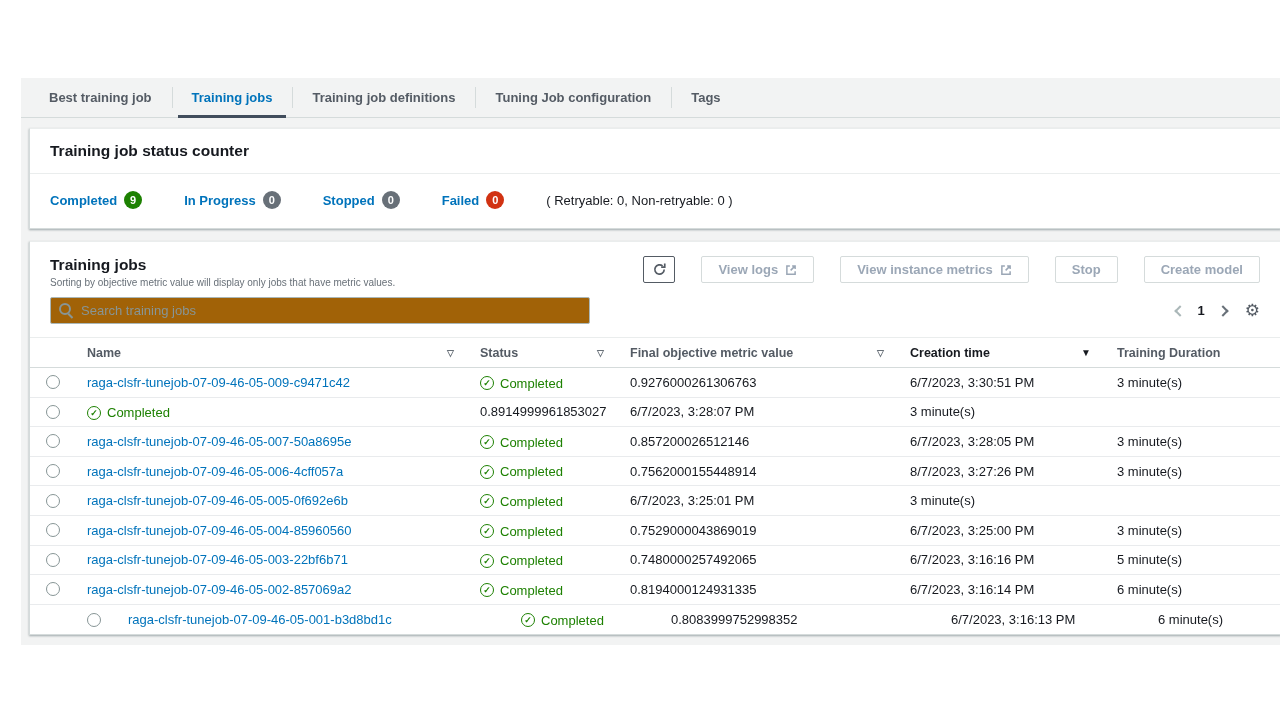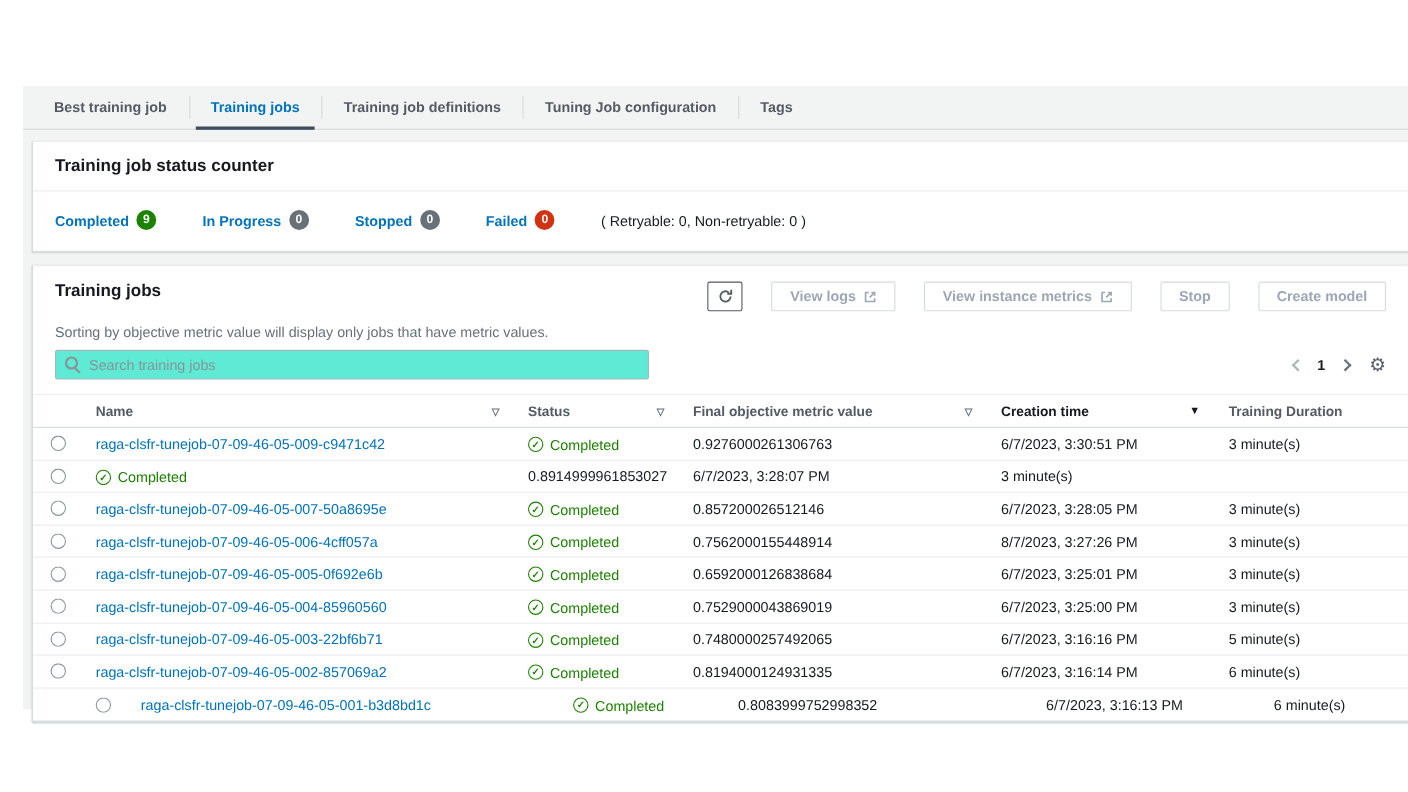--- a/index.html
+++ b/index.html
@@ -28,33 +28,33 @@
   .counter-label { font-size: 13px; font-weight: 700; color: #0073bb; }
   .badge { display: inline-flex; align-items: center; justify-content: center; min-width: 18px; height: 18px;
            border-radius: 9px; color: #fff; font-size: 11px; font-weight: 700; margin-left: 7px; padding: 0 4px; }
   .badge.green { background: #1d8102; }
   .badge.gray  { background: #687078; }
   .badge.red   { background: #d13212; }
   .failed-detail { font-size: 13px; color: #16191f; }
 
   
   .jobs-head { position: relative; padding: 14px 20px 0 20px; }
-  .jobs-subtitle { font-size: 13px; color: #687078; margin-top: 20px; }
+  .jobs-subtitle { font-size: 10px; color: #687078; margin-top: 3px; }
   .actions { position: absolute; right: 20px; top: 14px; display: flex; gap: 26px; }
   .btn { display: inline-flex; align-items: center; justify-content: center; gap: 7px; height: 27px; padding: 0 16px;
          background: #fff; border: 1px solid #d5dbdb; border-radius: 2px; font-size: 13px; font-weight: 700;
          color: #9ba7b6; font-family: inherit; }
   .btn.enabled { border-color: #545b64; color: #545b64; cursor: pointer; }
   .btn-refresh { width: 32px; padding: 0; }
   .btn svg { display: block; }
 
   .toolbar-row2 { display: flex; align-items: center; padding: 9px 20px 0 20px; }
   .search-wrap { position: relative; width: 540px; }
   .search-input { width: 100%; height: 27px; border: 1px solid #aab7b8; border-radius: 2px; padding: 0 8px 0 30px;
-                  font-size: 13px; color: #16191f; font-family: inherit; background: #5eead4; }
+                  font-size: 13px; color: #16191f; font-family: inherit; background: #a16207; }
   .search-input::placeholder { color: #879596; }
   .search-icon { position: absolute; left: 9px; top: 6px; width: 15px; height: 15px; }
   .search-icon::before { content: ''; position: absolute; left: 0; top: 0; width: 8px; height: 8px;
                          border: 2px solid #879596; border-radius: 50%; }
   .search-icon::after { content: ''; position: absolute; left: 10px; top: 10px; width: 6px; height: 2px;
                         background: #879596; transform: rotate(45deg); transform-origin: 0 0; }
   .pager { margin-left: auto; display: flex; align-items: center; gap: 14px; }
   .chev { display: inline-block; width: 8px; height: 8px; border-left: 2px solid; border-bottom: 2px solid; cursor: pointer; }
   .chev-left  { color: #aab7b8; transform: rotate(45deg); }
   .chev-right { color: #687078; transform: rotate(-135deg); }
@@ -251,21 +251,20 @@
     <div class="td td-radio">
       <span class="radio"></span>
     </div>
     <div class="td job-link">raga-clsfr-tunejob-07-09-46-05-005-0f692e6b</div>
     <div class="td">
       <span class="status-cell">
         <span class="check-circle">✓</span>
         <span>Completed</span>
       </span>
     </div>
-    <div class="td">0.6592000126838684</div>
     <div class="td">6/7/2023, 3:25:01 PM</div>
     <div class="td">3 minute(s)</div>
   </div>
 
   <div class="tr row">
     <div class="td td-radio">
       <span class="radio"></span>
     </div>
     <div class="td job-link">raga-clsfr-tunejob-07-09-46-05-004-85960560</div>
     <div class="td">

